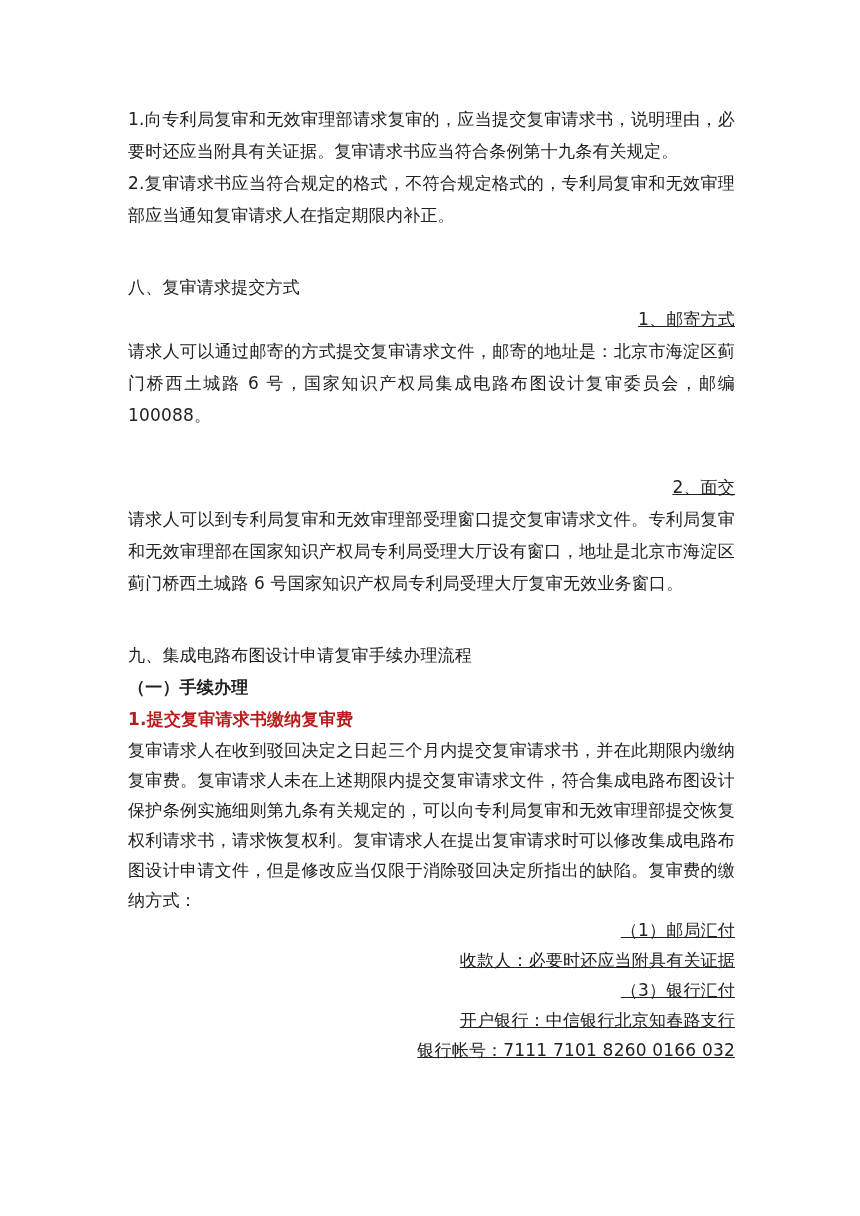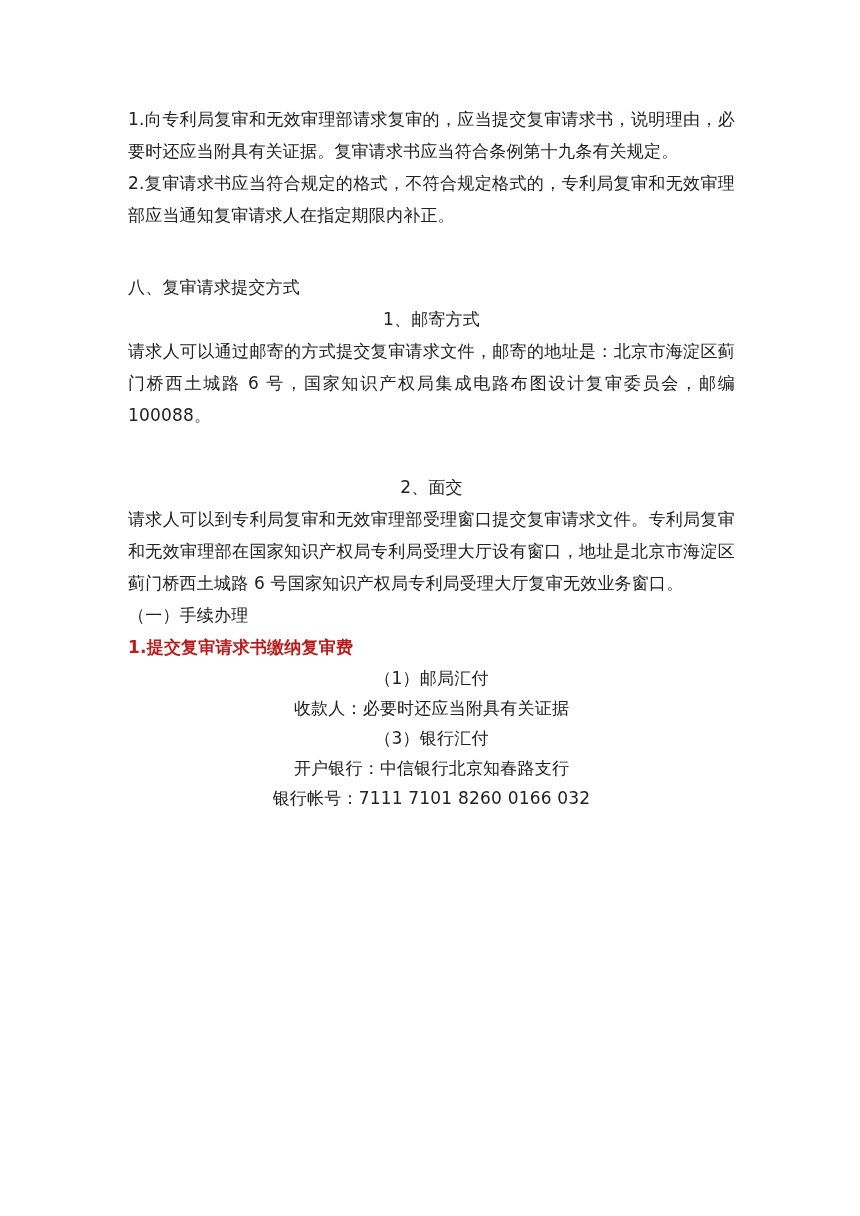--- a/index.html
+++ b/index.html
@@ -29,31 +29,32 @@
   .para {
     line-height: 32px;
     text-align: justify;
     text-justify: inter-ideograph;
   }
   .para.tight {
     line-height: 30px;
   }
   .line {
     line-height: 30px;
-    text-align: center;
+    text-align: right;
+    text-decoration: underline;
   }
   .line.wide {
     line-height: 32px;
   }
   .heading {
     font-weight: normal;
     line-height: 32px;
   }
   .subheading {
-    font-weight: normal;
+    font-weight: bold;
     line-height: 32px;
   }
   .step-title {
     font-weight: bold;
     line-height: 32px;
     color: #b91c1c;
   }
   .gap-lg { margin-top: 40px; }
 </style>
 </head>
@@ -64,22 +65,24 @@
   <p class="para">1.向专利局复审和无效审理部请求复审的，应当提交复审请求书，说明理由，必要时还应当附具有关证据。复审请求书应当符合条例第十九条有关规定。</p>
   <p class="para">2.复审请求书应当符合规定的格式，不符合规定格式的，专利局复审和无效审理部应当通知复审请求人在指定期限内补正。</p>
 
   <h2 class="heading gap-lg">八、复审请求提交方式</h2>
   <p class="line wide">1、邮寄方式</p>
   <p class="para">请求人可以通过邮寄的方式提交复审请求文件，邮寄的地址是：北京市海淀区蓟门桥西土城路 6 号，国家知识产权局集成电路布图设计复审委员会，邮编100088。</p>
 
   <p class="line wide gap-lg">2、面交</p>
   <p class="para">请求人可以到专利局复审和无效审理部受理窗口提交复审请求文件。专利局复审和无效审理部在国家知识产权局专利局受理大厅设有窗口，地址是北京市海淀区蓟门桥西土城路 6 号国家知识产权局专利局受理大厅复审无效业务窗口。</p>
 
+  <h2 class="heading gap-lg">九、集成电路布图设计申请复审手续办理流程</h2>
   <h3 class="subheading">（一）手续办理</h3>
   <h3 class="step-title">1.提交复审请求书缴纳复审费</h3>
+  <p class="para tight">复审请求人在收到驳回决定之日起三个月内提交复审请求书，并在此期限内缴纳复审费。复审请求人未在上述期限内提交复审请求文件，符合集成电路布图设计保护条例实施细则第九条有关规定的，可以向专利局复审和无效审理部提交恢复权利请求书，请求恢复权利。复审请求人在提出复审请求时可以修改集成电路布图设计申请文件，但是修改应当仅限于消除驳回决定所指出的缺陷。复审费的缴纳方式：</p>
 
   <p class="line">（1）邮局汇付</p>
   <p class="line">收款人：必要时还应当附具有关证据</p>
   <p class="line">（3）银行汇付</p>
   <p class="line">开户银行：中信银行北京知春路支行</p>
   <p class="line">银行帐号：7111 7101 8260 0166 032</p>
 
 </div>
 
 </body></html>

